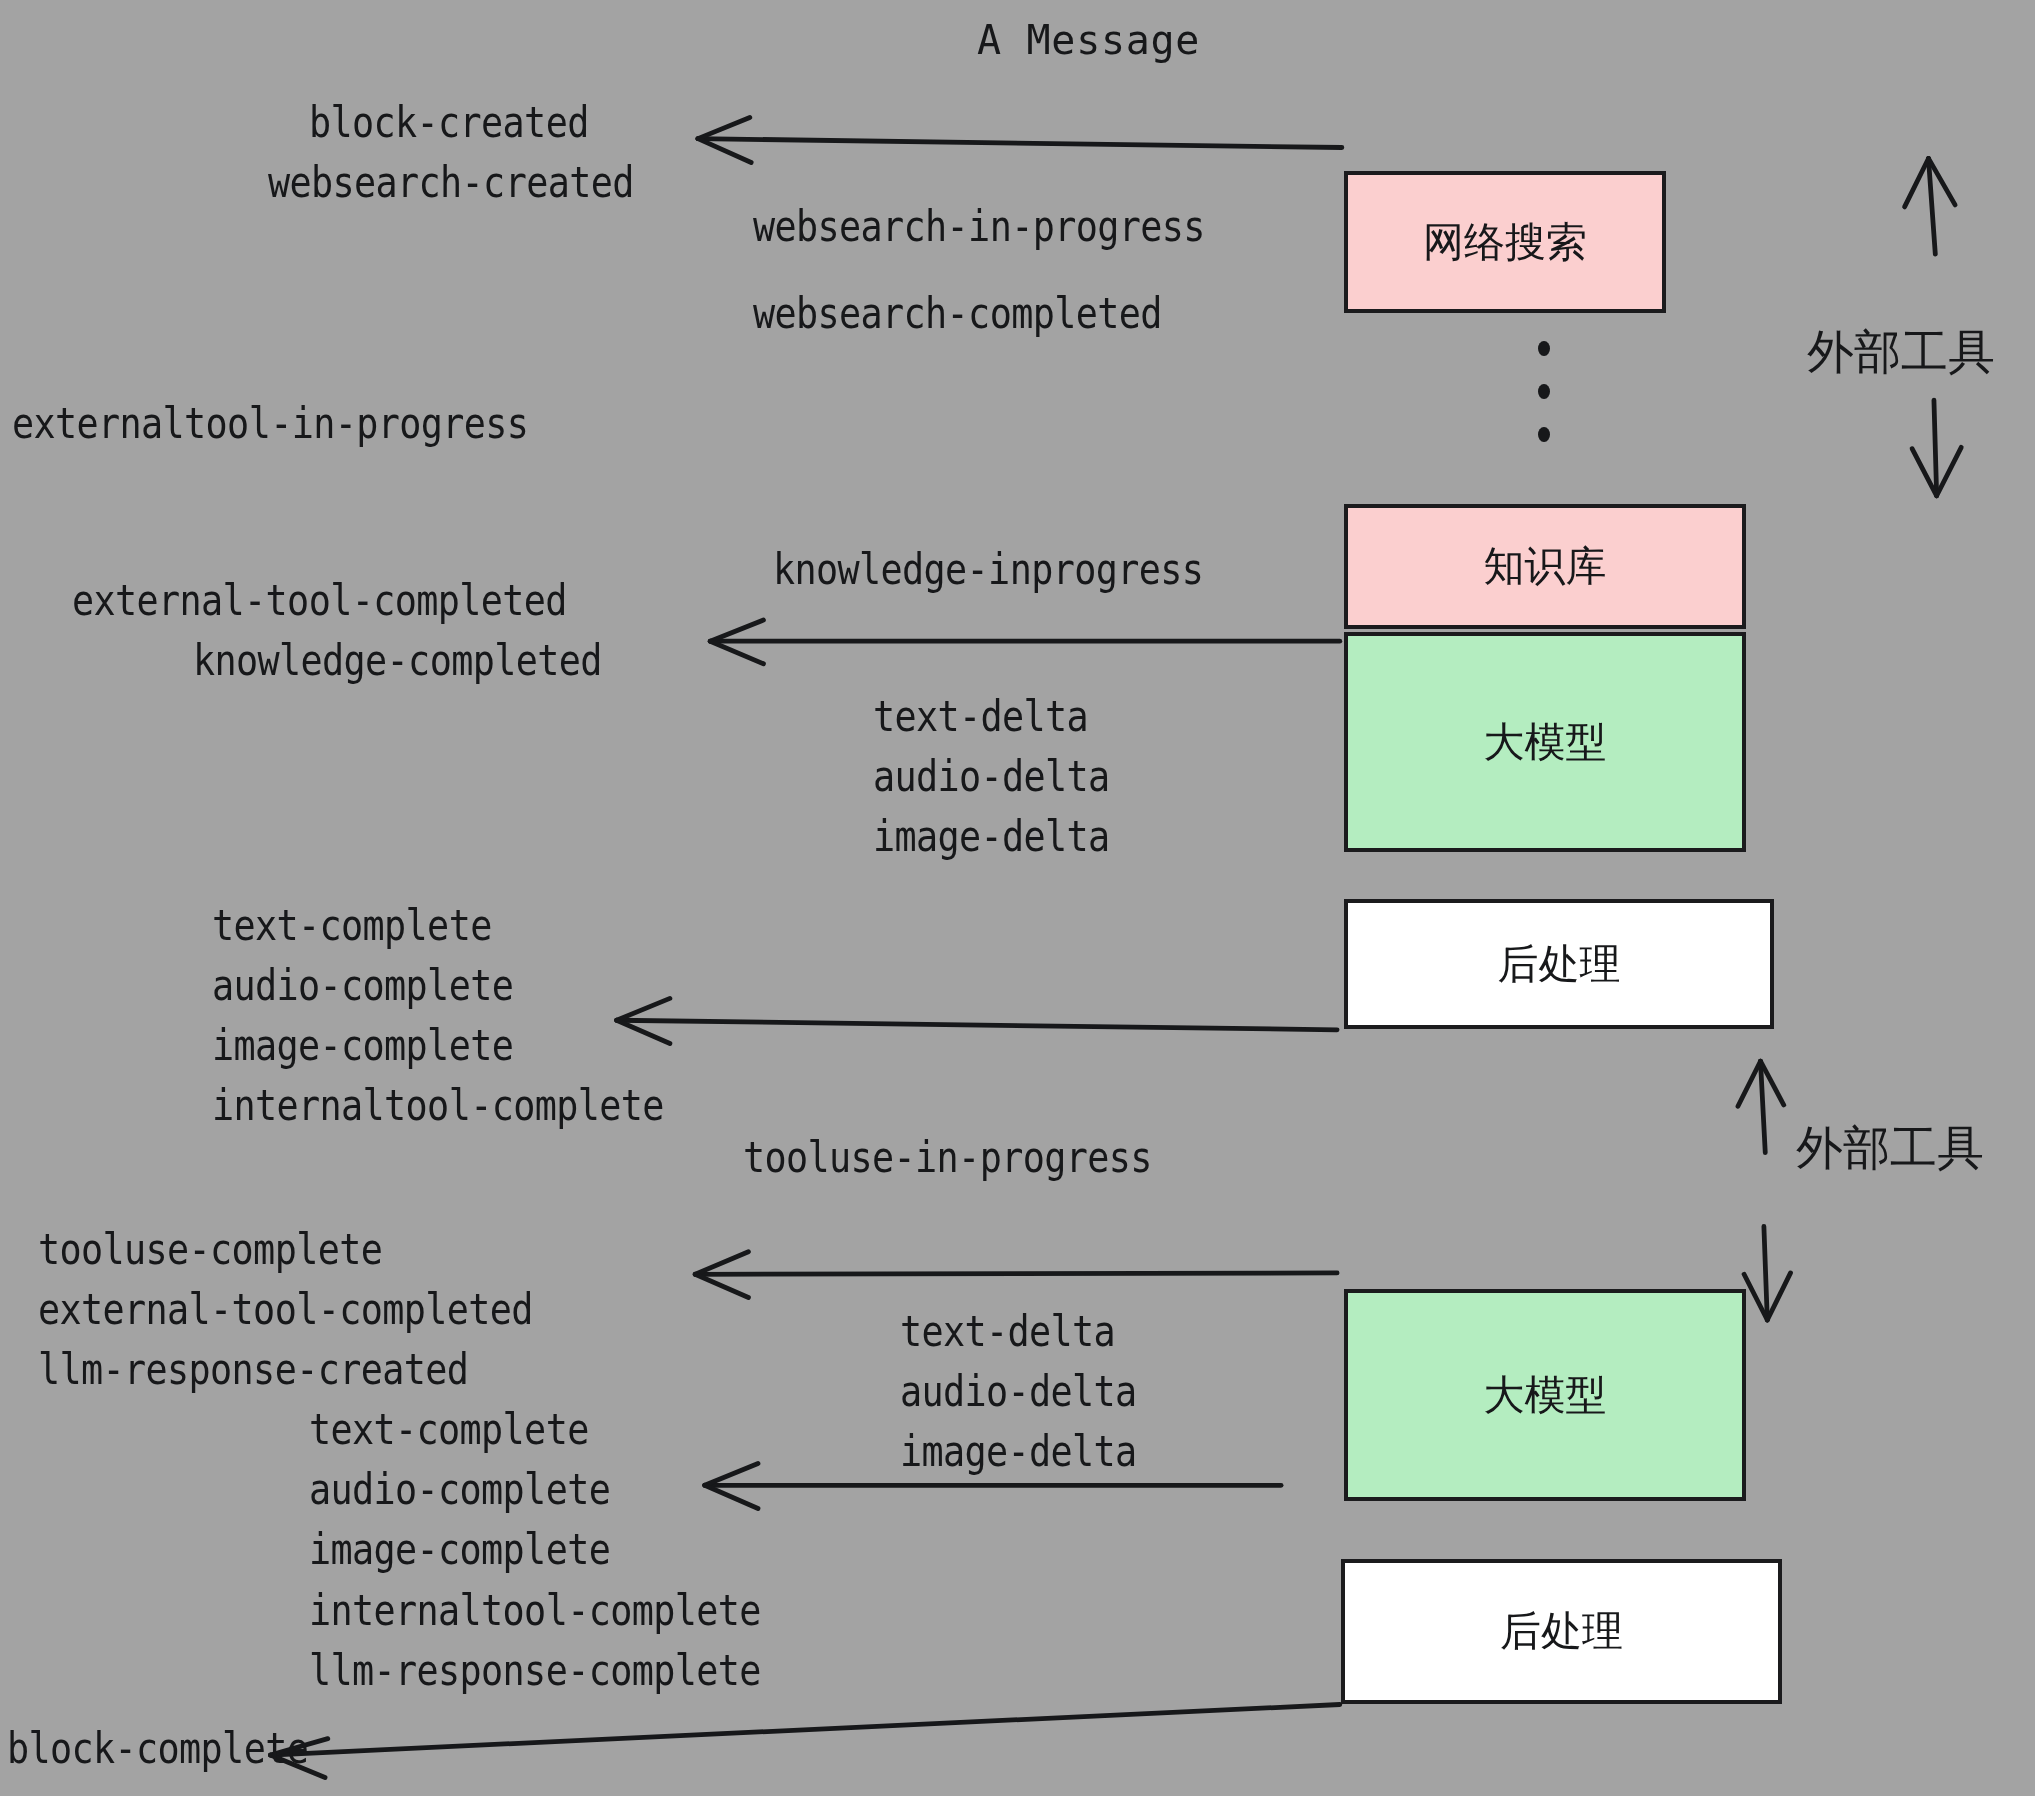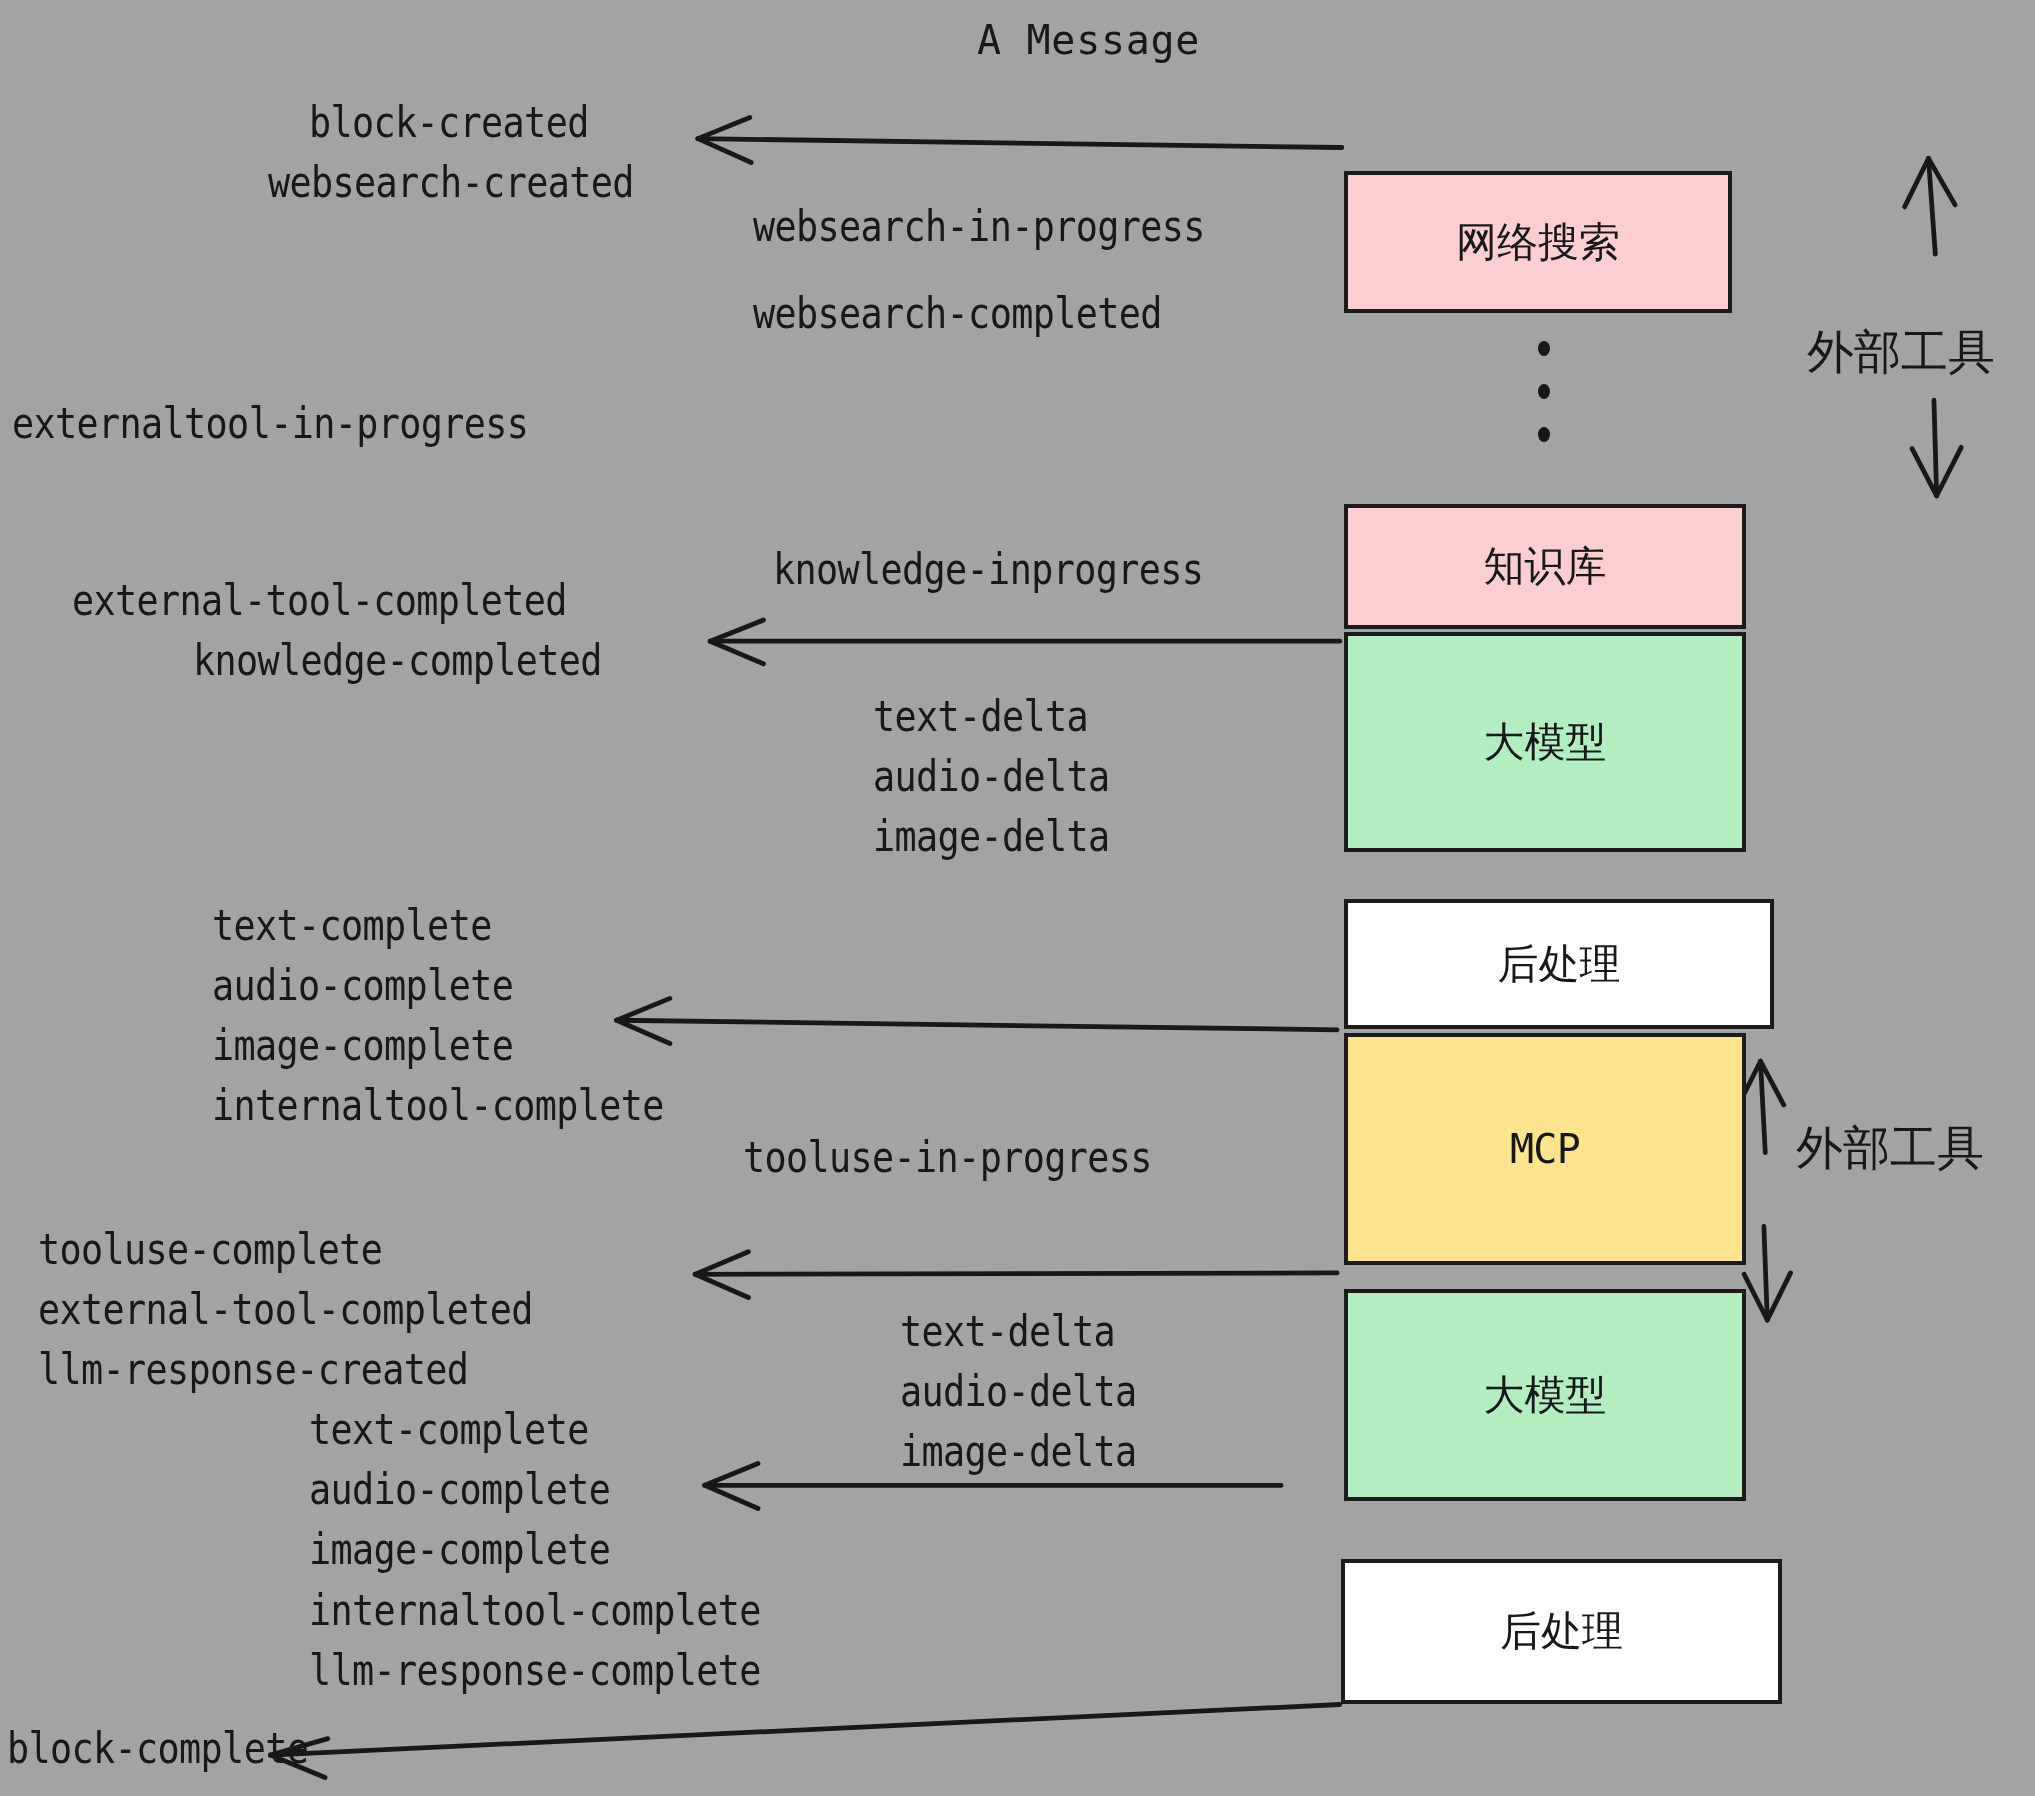--- a/index.html
+++ b/index.html
@@ -161,21 +161,21 @@
   <div class="evt" style="left:900px;top:1368px;">audio-delta</div>
   <div class="evt" style="left:900px;top:1428px;">image-delta</div>
 
   <div class="evt" style="left:309px;top:1406px;">text-complete</div>
   <div class="evt" style="left:309px;top:1466px;">audio-complete</div>
   <div class="evt" style="left:309px;top:1526px;">image-complete</div>
   <div class="evt" style="left:309px;top:1587px;">internaltool-complete</div>
   <div class="evt" style="left:309px;top:1647px;">llm-response-complete</div>
   <div class="evt" style="left:6.8px;top:1725px;">block-complete</div>
 
-  <div class="node" style="left:1344px;top:171px;width:388px;height:142px;background:#fbcfcf;">
+  <div class="node" style="left:1344px;top:171px;width:322px;height:142px;background:#fbcfcf;">
     <span>网络搜索</span>
   </div>
 
   <div class="dots" style="left:1538px;top:341px;">
     <i></i>
       <i></i>
       <i></i>
   </div>
 
   <div class="node" style="left:1344px;top:504px;width:402px;height:125px;background:#fbcfcf;">
@@ -183,23 +183,20 @@
   </div>
 
   <div class="node" style="left:1344px;top:632px;width:402px;height:220px;background:#b4edc0;">
     <span>大模型</span>
   </div>
 
   <div class="node" style="left:1344px;top:899px;width:430px;height:130px;background:#ffffff;">
     <span>后处理</span>
   </div>
 
-  <div class="node mcpnode" style="left:1344px;top:1033px;width:402px;height:232px;background:#fce38e;">
-    <span>MCP</span>
-  </div>
 
   <div class="node" style="left:1344px;top:1289px;width:402px;height:212px;background:#b4edc0;">
     <span>大模型</span>
   </div>
 
   <div class="node" style="left:1341px;top:1559px;width:441px;height:145px;background:#ffffff;">
     <span>后处理</span>
   </div>
 
   <div class="side" style="left:1807px;top:321px;">外部工具</div>

